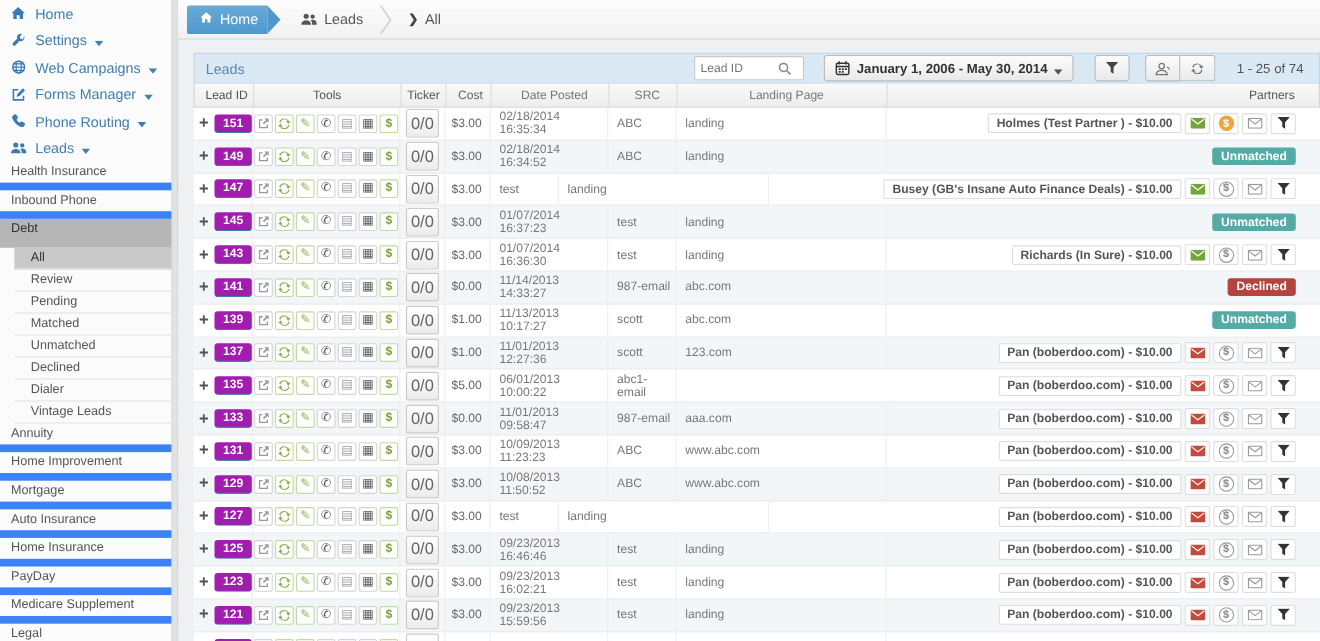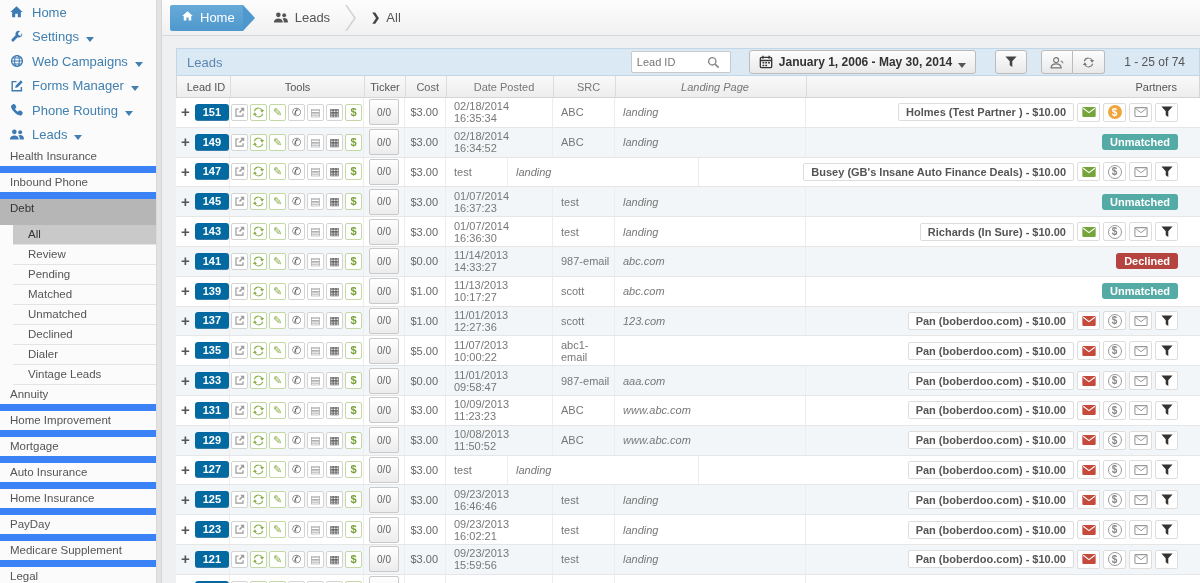--- a/index.html
+++ b/index.html
@@ -72,35 +72,35 @@
   .trow { display:flex; height:29.8px; background:#fff; border-bottom:1px solid #e6e6e6; }
   .trow:nth-child(even) { background:#f3f6f8; }
   .c { display:flex; align-items:center; border-right:1px solid #ededed; overflow:hidden; }
   .c:last-child { border-right:none; }
   .c0 { width:54px; padding-left:5px; gap:5px; }
   .c1 { width:134px; justify-content:center; gap:2px; }
   .c2 { width:41px; justify-content:center; }
   .c3 { width:41px; justify-content:flex-end; padding-right:7px; font-size:11px; color:#666; }
   .c4 { width:107px; padding-left:8px; font-size:11px; color:#777; }
   .c5 { width:62px; padding-left:8px; font-size:11px; color:#777; }
-  .c6 { width:191px; padding-left:8px; font-size:11px; color:#777;font-style:italic; }
+  .c6 { width:191px; padding-left:8px; font-size:11px; color:#777; }
   .c7 { flex:1; justify-content:flex-end; padding-right:22px; gap:3px; }
   .plus { font-size:15px; font-weight:bold; color:#555; cursor:pointer; line-height:14px; }
   .lead-badge { width:50px; height:17px; line-height:17px; text-align:center;
-    background:#0369a1; color:#fff; font-size:11px; font-weight:bold; border-radius:3px;
+    background:#a21caf; color:#fff; font-size:11px; font-weight:bold; border-radius:3px;
     border-bottom:1px solid #3a7ca8; cursor:pointer; }
   .tool { width:17px; height:17px; display:inline-flex; align-items:center; justify-content:center;
     border:1px solid #d4d4d4; border-radius:2px; background:#fff; font-size:11px;
     line-height:15px; cursor:pointer; }
   .tool.green { color:#8ab04d; border-color:#c4d8a4; }
   .tool.gray  { color:#999; }
   .tool.dark  { color:#555; }
   .tool.money { color:#79a339; font-weight:bold; border-color:#c4d8a4; }
   .ticker { min-width:30px; height:17px; padding:12px 4px; display:inline-flex; align-items:center;
-    justify-content:center; font-size:10px; color:#666; border:1px solid #c9c9c9;
+    justify-content:center; font-size:15px; color:#666; border:1px solid #c9c9c9;
     border-radius:2px; background:linear-gradient(#fff,#ececec); cursor:pointer;text-align:right; }
   .p-label { border:1px solid #ddd; background:#fff; border-radius:2px; padding:2px 7px;
     font-size:11px; font-weight:bold; color:#555; white-space:nowrap; cursor:pointer; }
   .pbtn { width:23px; height:19px; display:inline-flex; align-items:center; justify-content:center;
     border:1px solid #ddd; background:#fff; border-radius:2px; cursor:pointer; }
   .env-green { color:#74a53b; } .env-red { color:#c64a3c; } .env-gray { color:#999; }
   .pbtn.funnel { color:#333; }
   .dollar { width:14px; height:14px; border-radius:50%; font-size:10px; font-weight:bold;
     display:inline-flex; align-items:center; justify-content:center; }
   .dollar.orange { background:#f0a53c; color:#fff; }
@@ -679,21 +679,21 @@
               <span class="tool green">✎</span>
               <span class="tool dark">✆</span>
               <span class="tool gray">▤</span>
               <span class="tool dark">▦</span>
               <span class="tool money">$</span>
     </div>
     <div class="c c2">
       <span class="ticker">0/0</span>
     </div>
     <div class="c c3">$5.00</div>
-    <div class="c c4">11/07/2013 10:00:22</div>
+    <div class="c c4">06/01/2013 10:00:22</div>
     <div class="c c5">abc1-email</div>
     <div class="c c7">
     <span class="p-label">Pan (boberdoo.com) - $10.00</span>
     <span class="pbtn env-red">
                 <svg width="14" height="10" viewBox="0 0 16 12">
                   <rect width="16" height="12" rx="1.5" fill="currentColor"></rect>
                   <path d="M1 1.5l7 5.3 7-5.3" fill="none" stroke="#fff" stroke-width="1.3"></path>
                 </svg>
               </span>
     <span class="pbtn">

